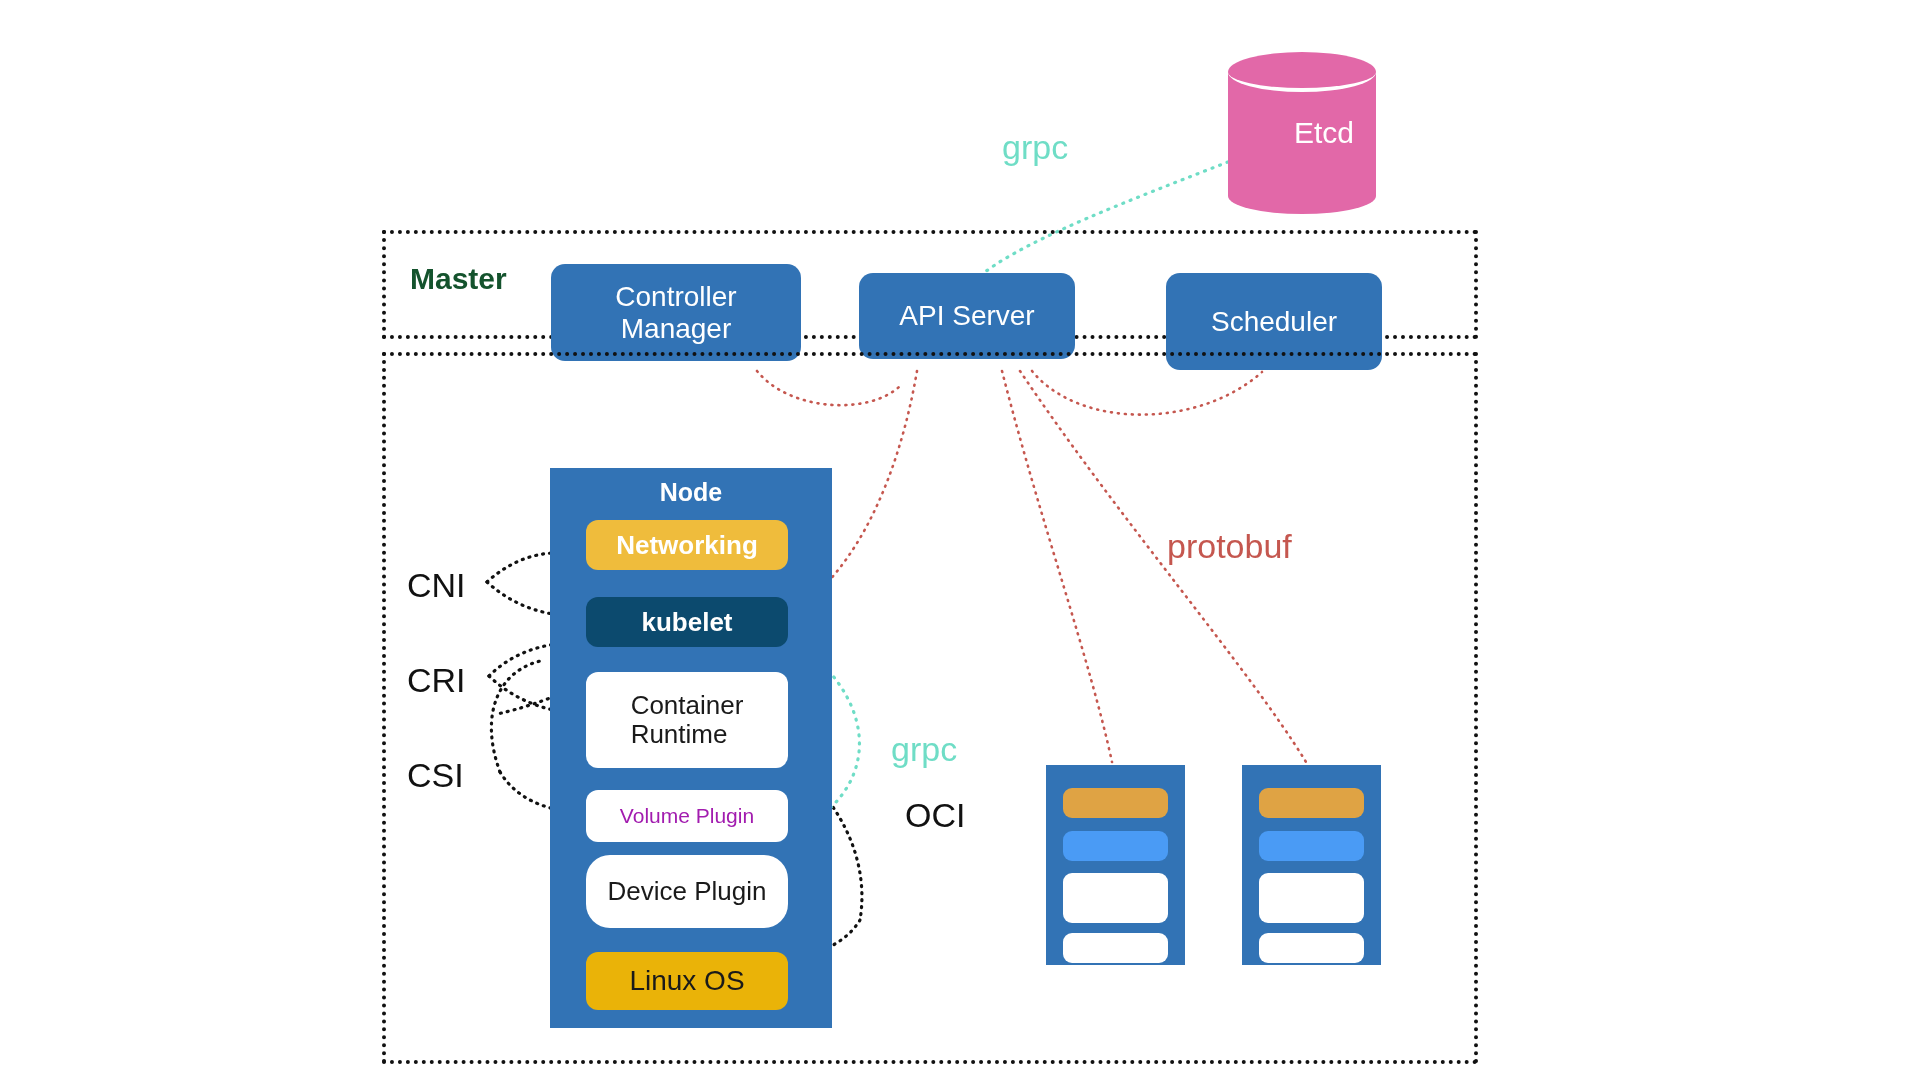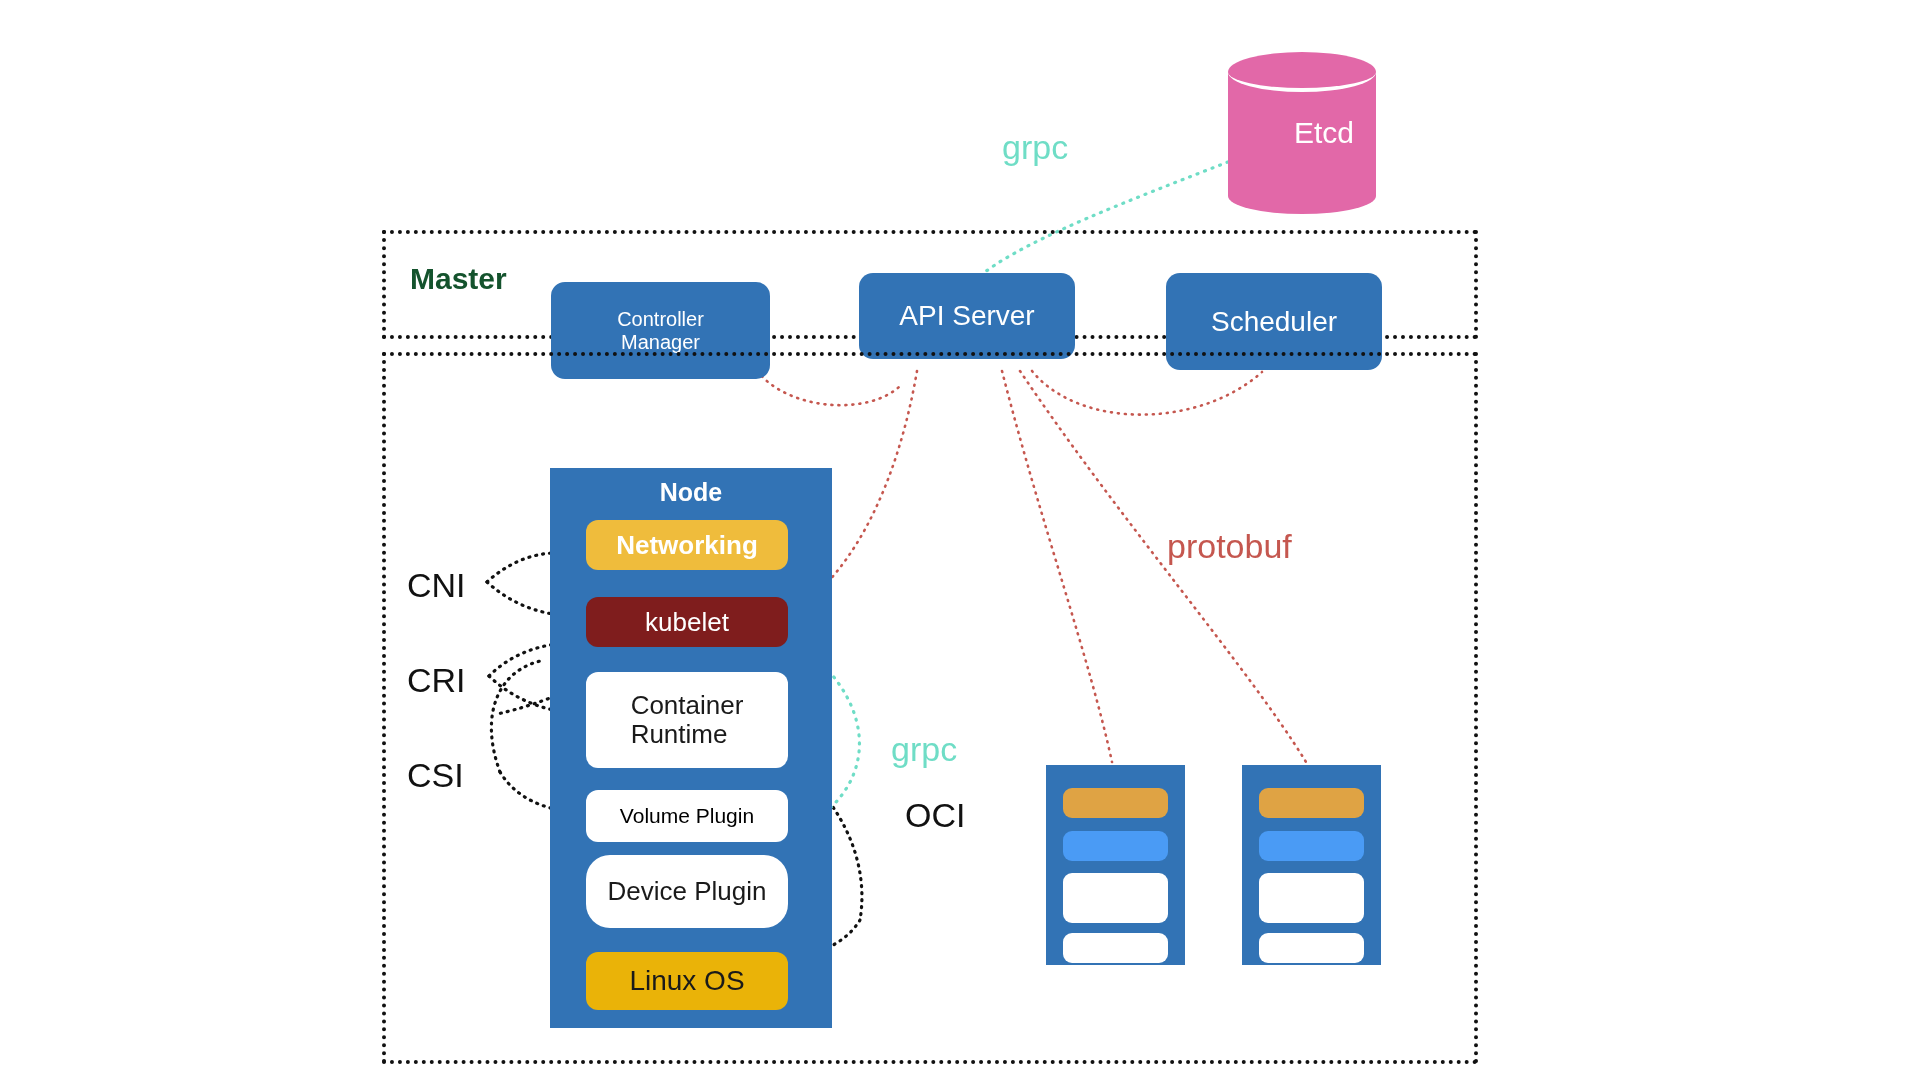--- a/index.html
+++ b/index.html
@@ -48,21 +48,21 @@
     background: #3273B5;
     border-radius: 14px;
     color: #ffffff;
     display: flex;
     align-items: center;
     justify-content: center;
     text-align: center;
     line-height: 1.12;
     box-sizing: border-box;
   }
-  #box-controller-manager { left: 551px; top: 282px; width: 219px; height: 97px; font-size: 20px; }
+  #box-controller-manager { left: 551px; top: 264px; width: 250px; height: 97px; font-size: 28px; }
   #box-api-server        { left: 859px; top: 273px; width: 216px; height: 86px; font-size: 28px; }
   #box-scheduler         { left: 1166px; top: 273px; width: 216px; height: 97px; font-size: 28px; }
 
   
   #etcd {
     position: absolute;
     left: 1228px; top: 52px;
     width: 148px; height: 162px;
   }
   #etcd .cyl-body {
@@ -115,23 +115,23 @@
     width: 202px;
     border-radius: 12px;
     display: flex;
     align-items: center;
     justify-content: center;
     text-align: left;
     line-height: 1.1;
     box-sizing: border-box;
   }
   #node-networking { top: 520px; height: 50px; background: #EFBC3C; color: #ffffff; font-size: 26px; font-weight: bold; }
-  #node-kubelet    { top: 597px; height: 50px; background: #7f1d1d; color: #ffffff; font-size: 26px; font-weight: normal; }
+  #node-kubelet    { top: 597px; height: 50px; background: #0c4a6e; color: #ffffff; font-size: 26px; font-weight: bold; }
   #node-container-runtime { top: 672px; height: 96px; background: #ffffff; color: #1a1a1a; font-size: 26px; }
-  #node-volume-plugin { top: 790px; height: 52px; background: #ffffff; color: #000000; font-size: 21px; }
+  #node-volume-plugin { top: 790px; height: 52px; background: #ffffff; color: #a21caf; font-size: 21px; }
   #node-device-plugin { top: 855px; height: 73px; background: #ffffff; color: #1a1a1a; font-size: 26px; border-radius: 24px; }
   #node-linux-os      { top: 952px; height: 58px; background: #eab308; color: #1a1a1a; font-size: 28px; }
 
   
   .iface-label {
     position: absolute;
     color: #111111;
     font-size: 34px;
     white-space: nowrap;
   }

